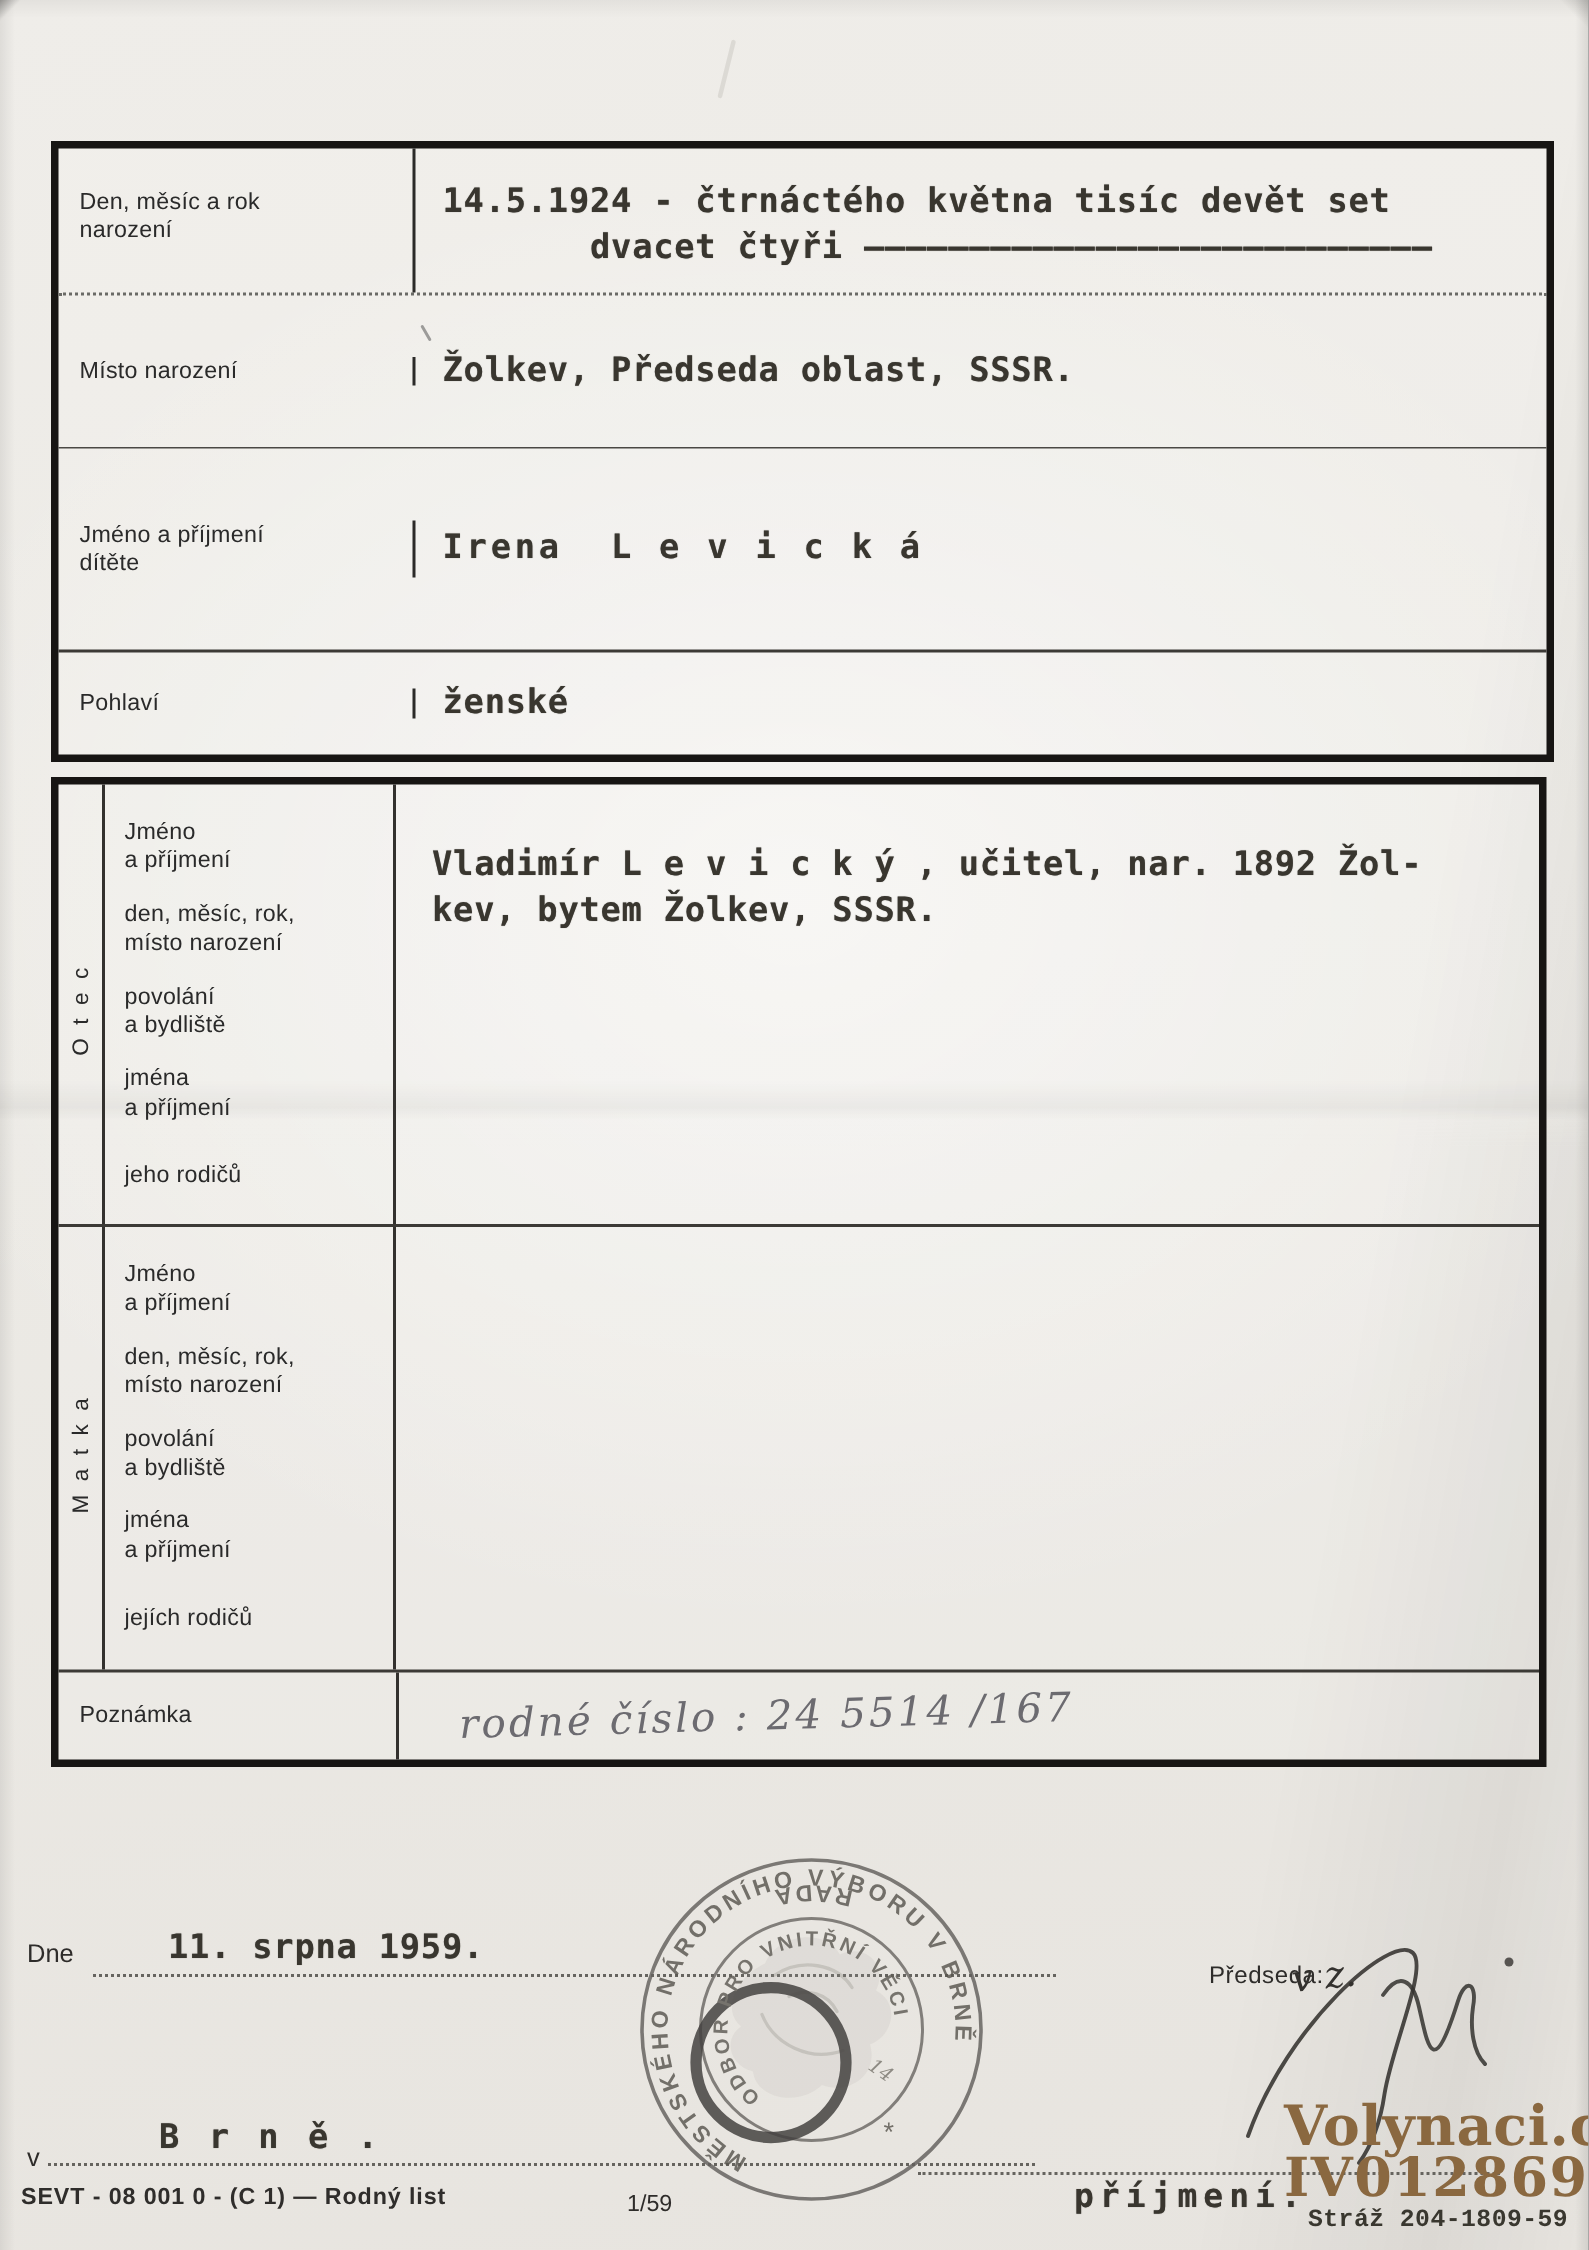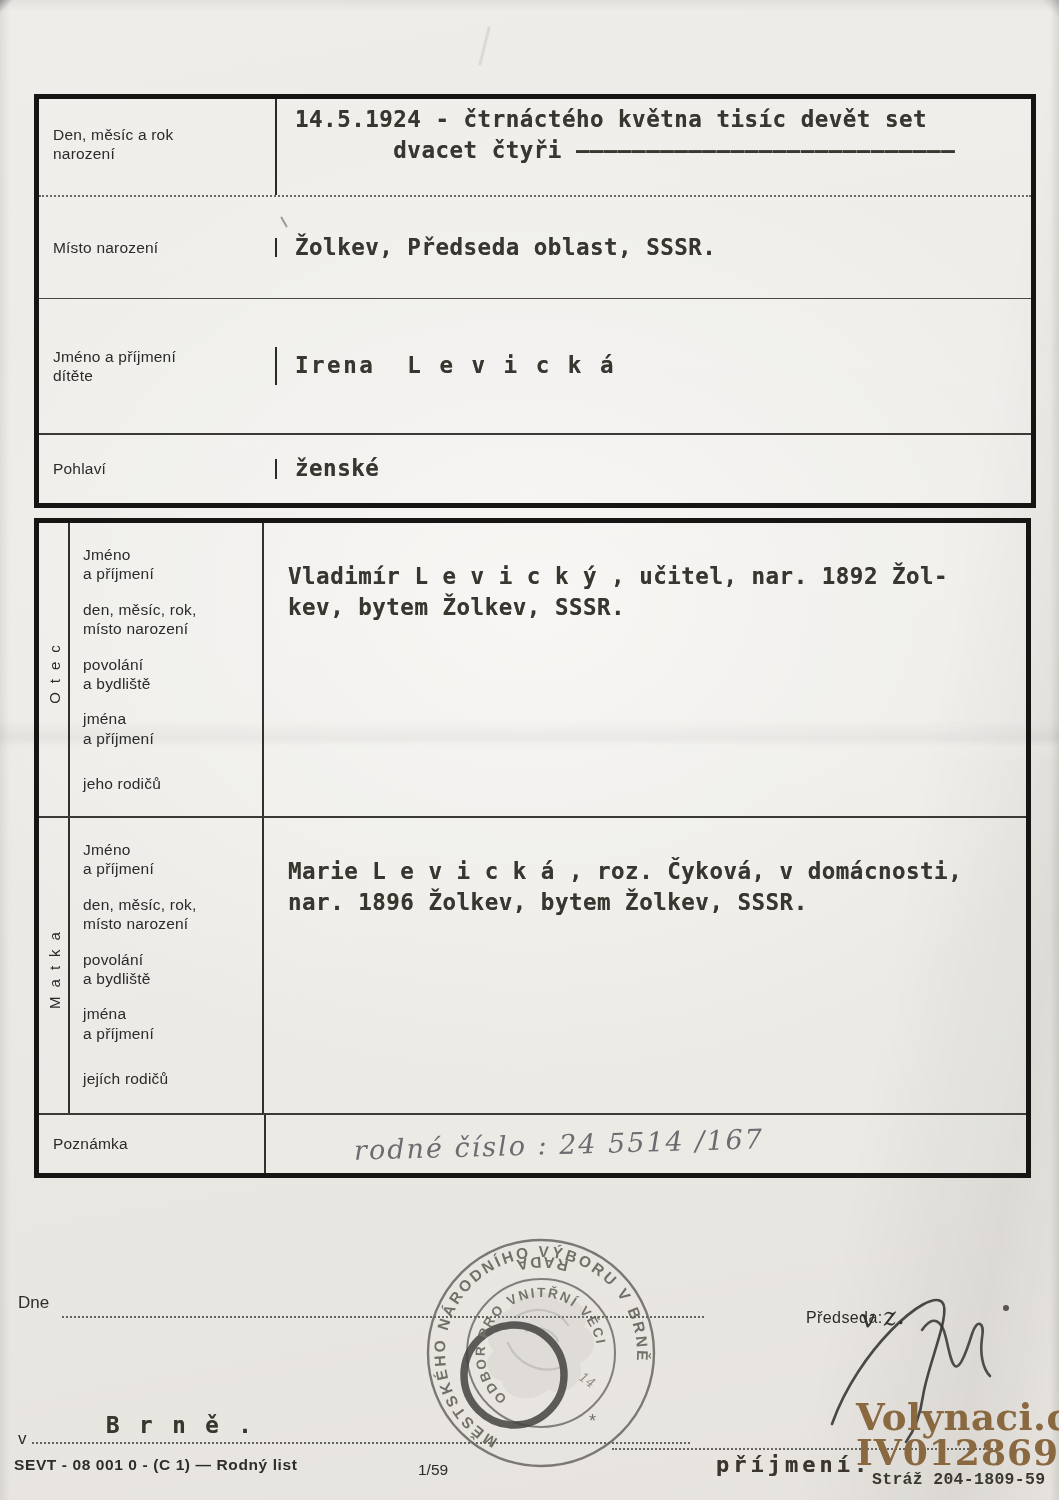--- a/index.html
+++ b/index.html
@@ -40,37 +40,37 @@
 
   
   #t1{left:34px;top:94px;width:1002px;height:414px;display:flex;flex-direction:column;}
   #t1 .labelcell{width:238px;border-right:2px solid #2b2a28;}
   #t1-r1{height:98px;border-bottom:2px dotted #6a6a66;}
   #t1-r2{height:102px;border-bottom:1px solid #4a4844;align-items:center;}
   #t1-r3{height:136px;border-bottom:2px solid #3c3a36;align-items:center;}
   #t1-r4{flex:1;align-items:center;}
   #t1-r1 .labelcell{padding-top:26px;}
   #t1 .content{flex:1;padding-left:18px;box-sizing:border-box;}
-  #t1-r1 .content{padding-top:5px;}
+  #t1-r1 .content{padding-top:20px;}
 
   
   #t2{left:34px;top:518px;width:997px;height:660px;display:flex;flex-direction:column;}
   .strip{flex:none;width:29px;border-right:2px solid #33312e;position:relative;}
   .sidelabel{
     position:absolute;left:50%;top:50%;
     transform:translate(-50%,-50%) rotate(-90deg);
     font-size:15px;letter-spacing:9px;color:#2a2a2a;white-space:nowrap;
   }
   .labelstack{flex:none;width:194px;border-right:2px solid #33312e;box-sizing:border-box;padding:22px 0 0 13px;}
   .labelstack .lbl{margin-bottom:16px;}
   .labelstack .lbl.last{margin-top:26px;}
   .parent-row{border-bottom:2px solid #3c3a36;}
   #row-father{height:295px;}
   #row-mother{height:297px;}
-  #row-note{flex:1;align-items:center;gap:48px;}
+  #row-note{flex:1;align-items:center;}
   .parent-content{flex:1;box-sizing:border-box;padding:38px 18px 0 24px;}
   #note-label{width:227px;border-right:2px solid #33312e;align-self:stretch;display:flex;align-items:center;}
   .handwriting{
     font-family:"DejaVu Serif","Liberation Serif",serif;
     font-style:italic;font-size:27px;color:#56555c;
     letter-spacing:2px;transform:rotate(-1.6deg);
     margin-left:40px;opacity:.85;
   }
 
   
@@ -164,36 +164,33 @@
         <div class="lbl">Jméno
 a příjmení</div>
         <div class="lbl">den, měsíc, rok,
 místo narození</div>
         <div class="lbl">povolání
 a bydliště</div>
         <div class="lbl">jména
 a příjmení</div>
         <div class="lbl last">jejích rodičů</div>
       </div>
-      <div class="parent-content">
-          <div class="typed">Marie L e v i c k á , roz. Čyková, v domácnosti,
-nar. 1896 Žolkev, bytem Žolkev, SSSR.</div>
-        </div>
     </div>
 
     <div class="row" id="row-note">
       <div id="note-label" class="labelcell">
         <div class="lbl">Poznámka</div>
       </div>
       <div class="handwriting">rodné číslo :  24 5514 /167</div>
     </div>
   </div>
 
   <div class="abs small-sans" style="left:18px;top:1293px;font-size:17px;">Dne</div>
   <div class="dotline" style="left:62px;top:1316px;width:642px;"></div>
+  <div class="abs typed" style="left:112px;top:1283px;">11. srpna 1959.</div>
 
   <div class="abs small-sans" style="left:18px;top:1429px;font-size:17px;">v</div>
   <div class="dotline" style="left:32px;top:1442px;width:658px;"></div>
   <div class="abs typed" style="left:106px;top:1410px;letter-spacing:3px;">B r n ě .</div>
 
   <div class="dotline" style="left:612px;top:1448px;width:388px;"></div>
   <div class="abs typed typed-sm" style="left:716px;top:1450px;letter-spacing:4px;">příjmení.</div>
 
   <div class="abs" id="form-code" style="left:14px;top:1456px;">SEVT - 08 001 0 - (C 1) — Rodný list</div>
   <div class="abs small-sans" style="left:418px;top:1461px;font-size:15.5px;">1/59</div>

